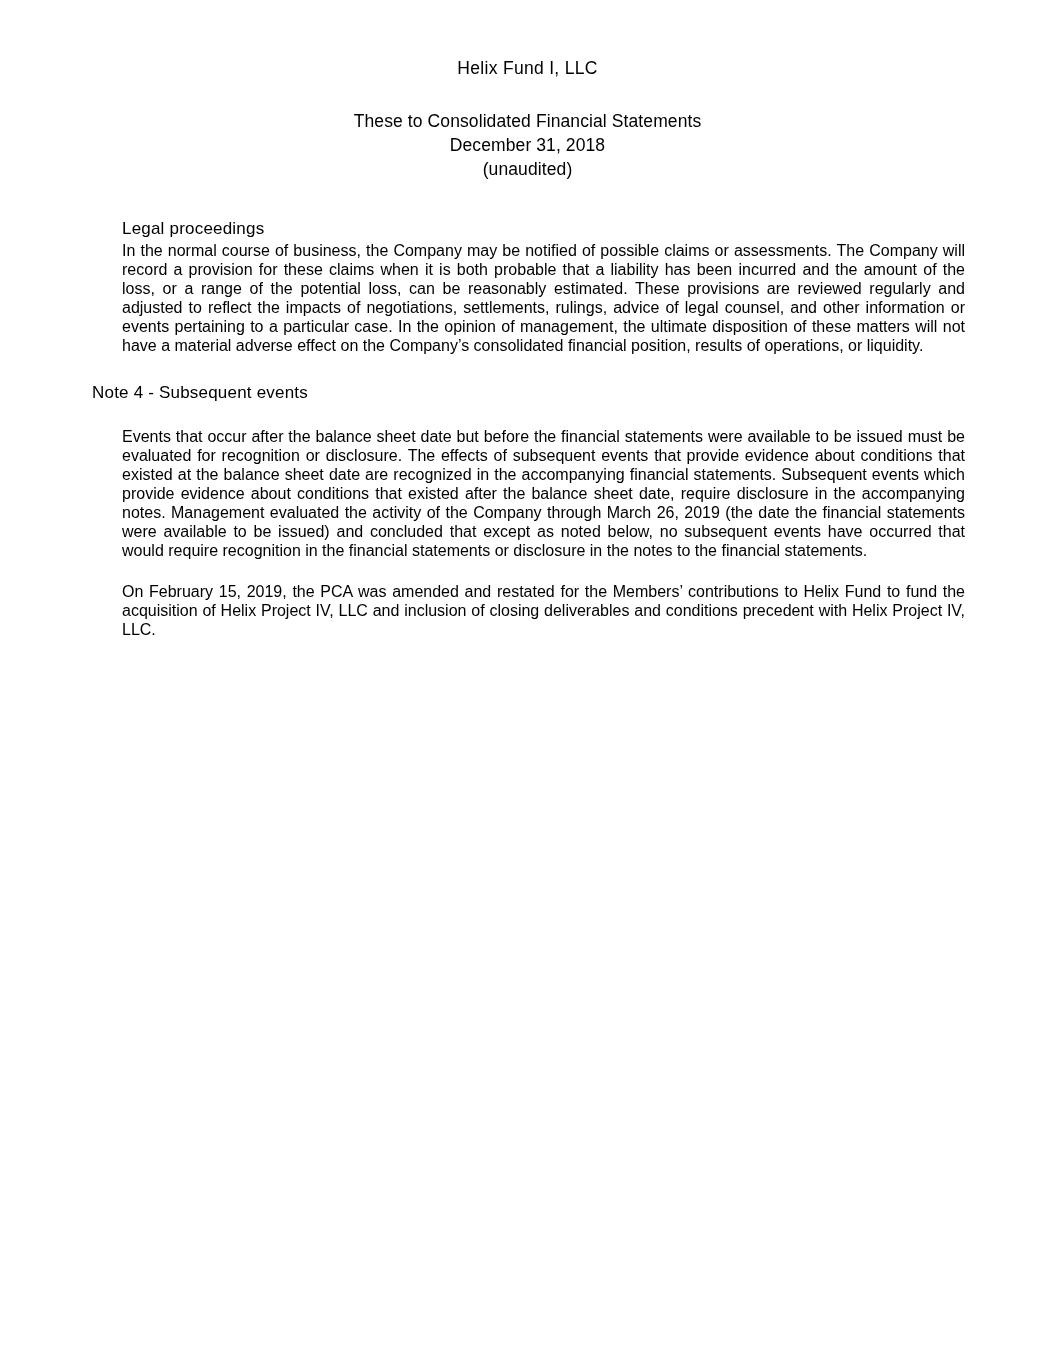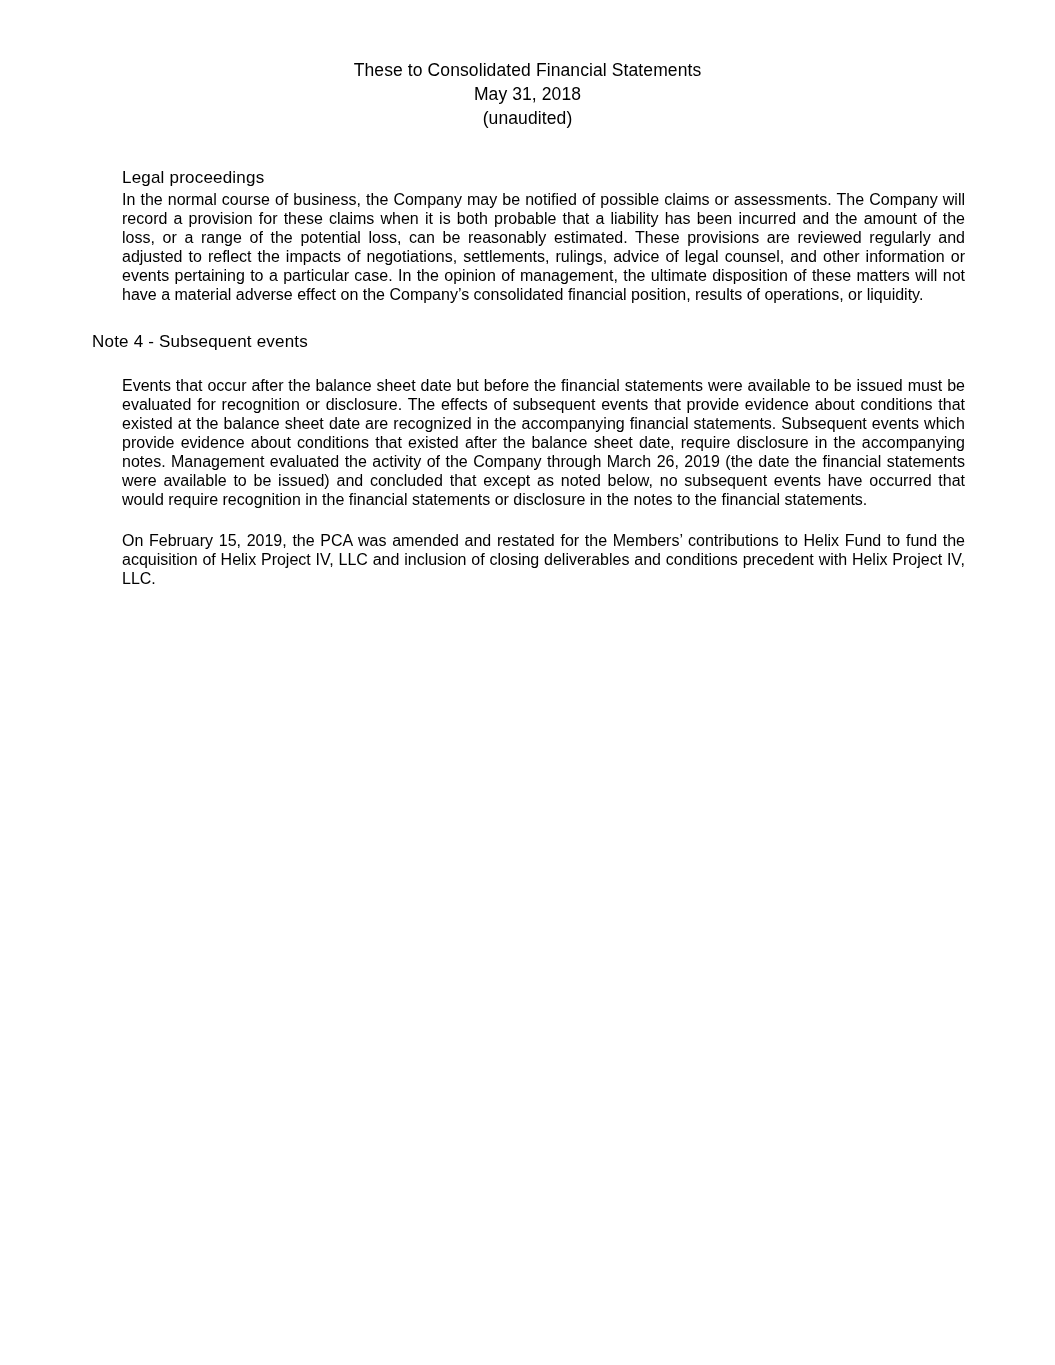--- a/index.html
+++ b/index.html
@@ -71,23 +71,24 @@
   .para-tight {
     margin-top: 0;
   }
 </style>
 </head>
 <body>
 
 <div class="page">
 
   <div class="header-block">
+    <div class="company-name">Helix Fund I, LLC</div>
     <div class="doc-title">
       <div>These to Consolidated Financial Statements</div>
-      <div>May 31, 2018</div>
+      <div>December 31, 2018</div>
       <div>(unaudited)</div>
     </div>
   </div>
 
   <div class="content">
 
     <div class="section-indent">
       <div class="sub-heading">Legal proceedings</div>
       <div class="body-text para-tight">In the normal course of business, the Company may be notified of possible claims or assessments. The Company will record a provision for these claims when it is both probable that a liability has been incurred and the amount of the loss, or a range of the potential loss, can be reasonably estimated. These provisions are reviewed regularly and adjusted to reflect the impacts of negotiations, settlements, rulings, advice of legal counsel, and other information or events pertaining to a particular case.  In the opinion of management, the ultimate disposition of these matters will not have a material adverse effect on the Company’s consolidated financial position, results of operations, or liquidity.</div>
     </div>

